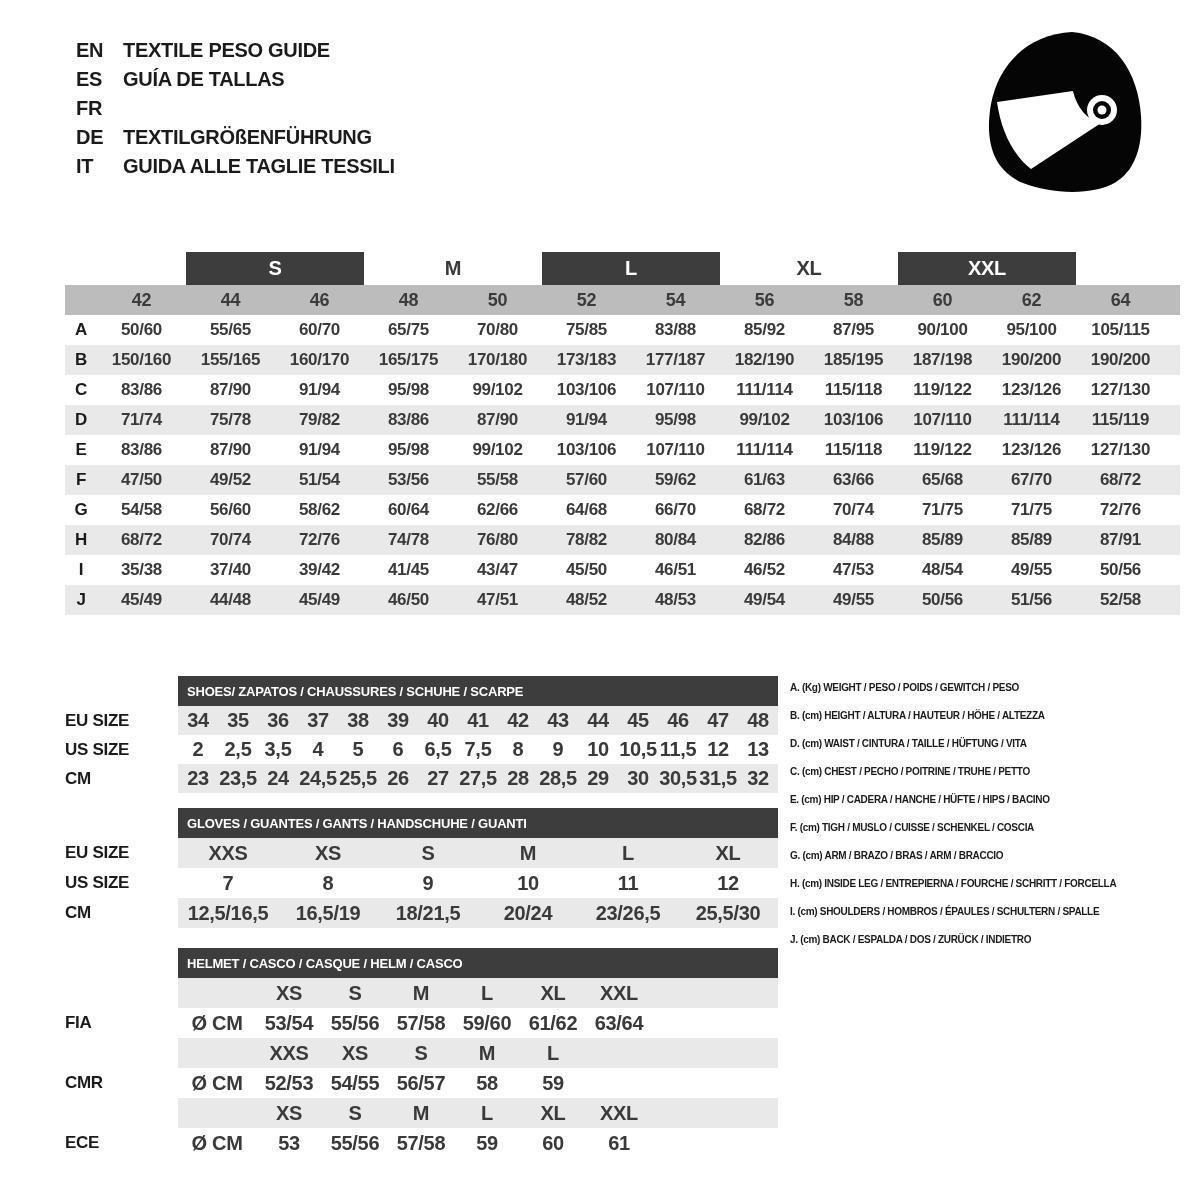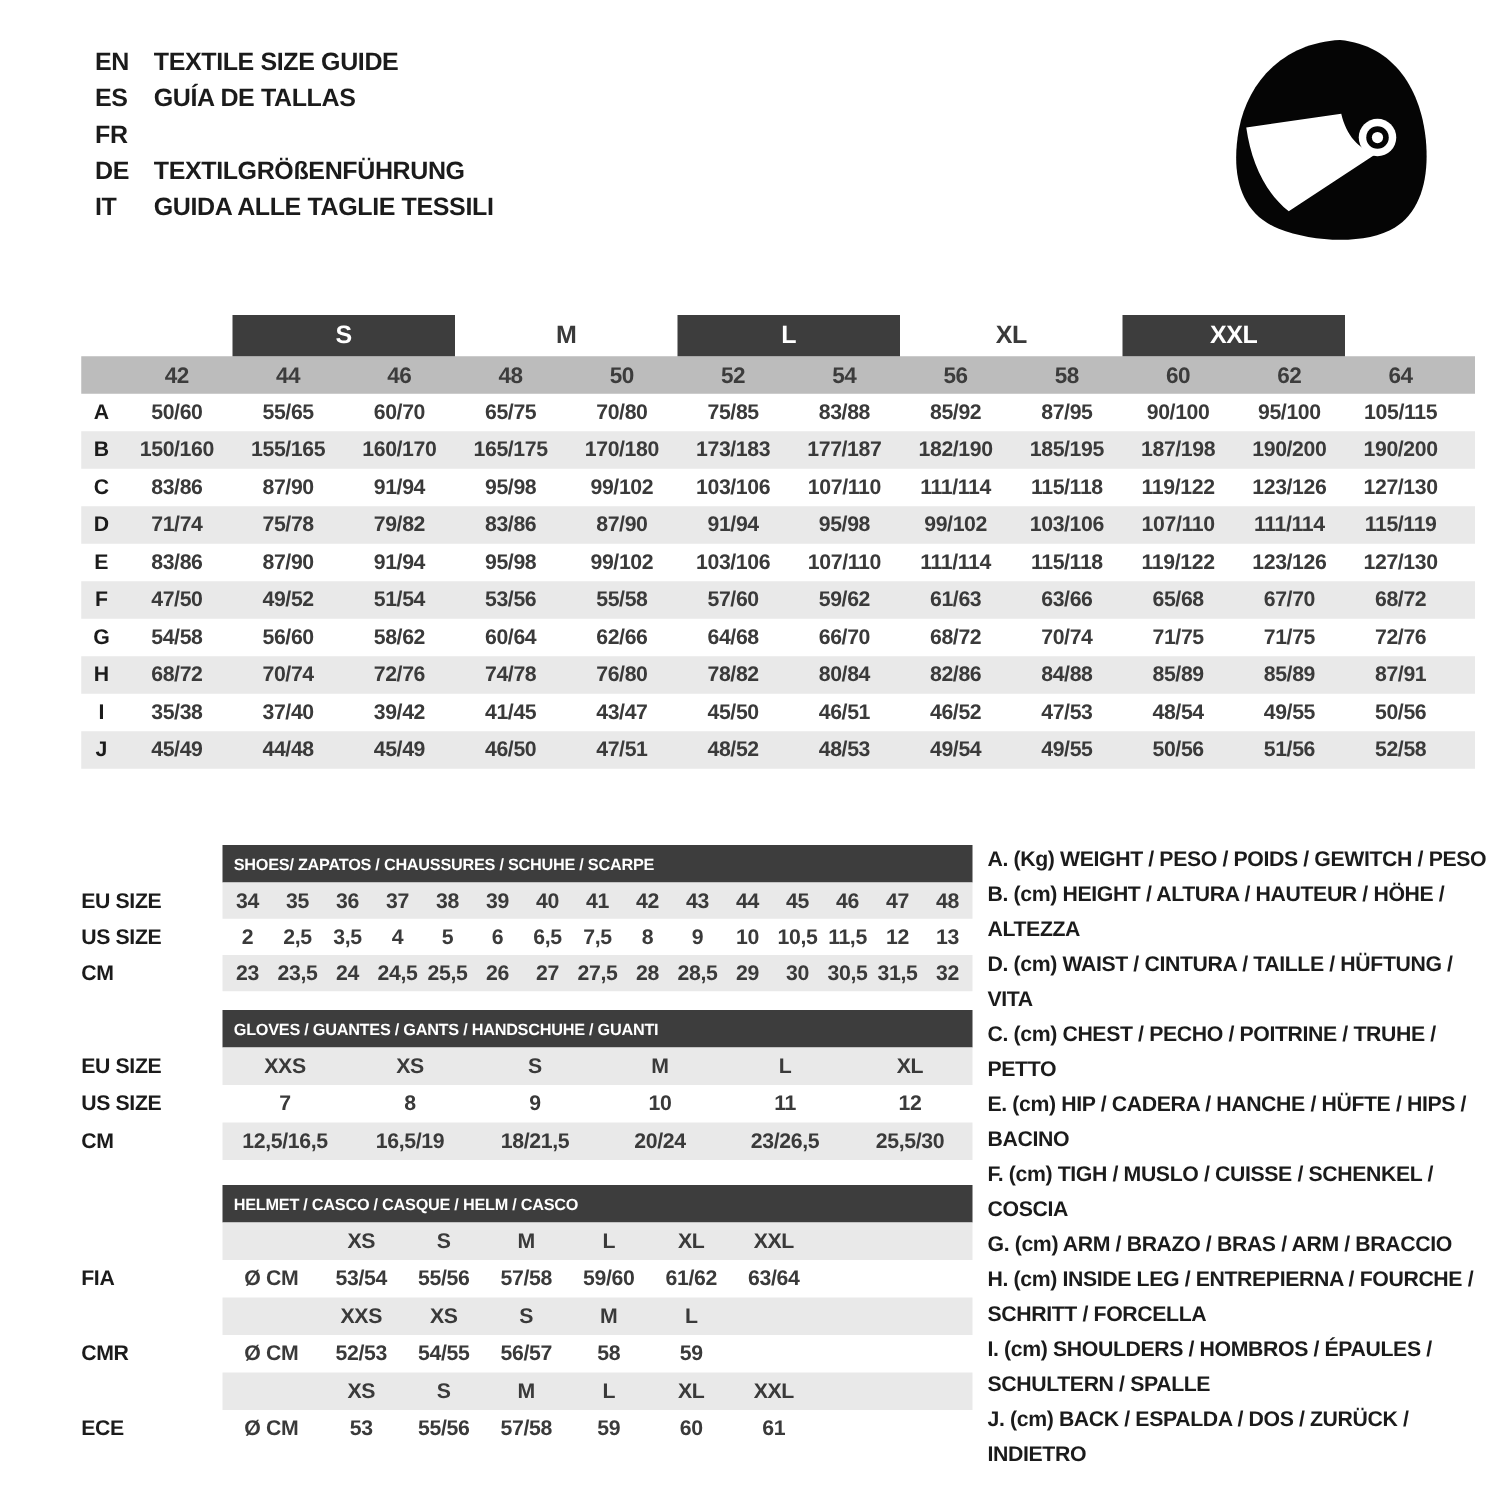--- a/index.html
+++ b/index.html
@@ -39,39 +39,39 @@
   #gloves { top:808px; }
   #helmet { top:948px; }
   .sec-title {
     margin-left:113px; width:600px; height:30px; background:#3d3d3d; color:#ffffff;
     font-size:13px; display:flex; align-items:center; padding-left:9px; letter-spacing:-0.2px;
   }
   .sec-row { display:flex; align-items:stretch; }
   #shoes .sec-row { height:29px; }
   #gloves .sec-row, #helmet .sec-row { height:30px; }
   .sec-label { width:113px; display:flex; align-items:center; font-size:17px; color:#1b1b1b; }
-  .sec-cells { width:600px; display:grid; font-size:17px; }
+  .sec-cells { width:600px; display:grid; font-size:20px; }
   .cols15 { grid-template-columns:repeat(15,1fr); }
   .cols6  { grid-template-columns:repeat(6,1fr); }
   .helm   { grid-template-columns:78px repeat(6,66px) 1fr; }
   .sec-row.striped .sec-cells { background:#e9e9e9; }
 
   
   .legend { position:absolute; left:790px; top:674px; width:410px; }
-  .legend-item { font-size:17px; line-height:28px; color:#1b1b1b; letter-spacing:-0.3px; }
+  .legend-item { font-size:10px; line-height:28px; color:#1b1b1b; letter-spacing:-0.3px; }
 </style>
 </head>
 <body>
 
 <div class="page">
 
   <div class="lang-block" id="lang-list">
       <div class="lang-row">
         <span class="lang-code">EN</span>
-        <span class="lang-title">TEXTILE SIZE GUIDE</span>
+        <span class="lang-title">TEXTILE PESO GUIDE</span>
       </div>
       <div class="lang-row">
         <span class="lang-code">ES</span>
         <span class="lang-title">GUÍA DE TALLAS</span>
       </div>
       <div class="lang-row">
         <span class="lang-code">FR</span>
       </div>
       <div class="lang-row">
         <span class="lang-code">DE</span>

